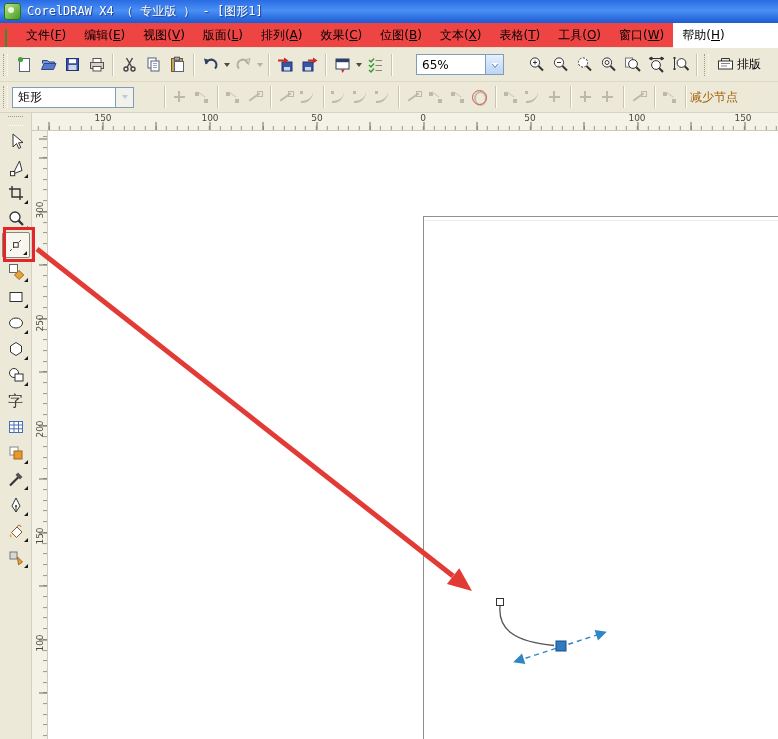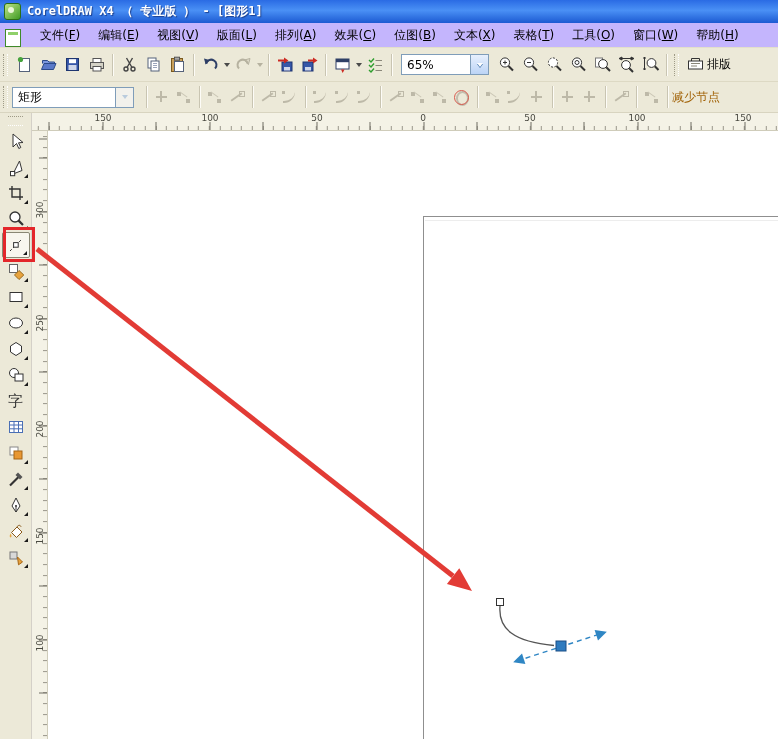--- a/index.html
+++ b/index.html
@@ -7,24 +7,24 @@
        font-family:"DejaVu Sans",sans-serif;font-size:12px;color:#000;-webkit-user-select:none}
   .abs{position:absolute}
   
   .titlebar{left:0;top:0;width:778px;height:23px;
     background:linear-gradient(180deg,#2a6be4 0%,#4a90f5 45%,#1c5ad2 100%);
     display:flex;align-items:center;padding-left:4px;box-sizing:border-box}
   .app-icon{width:15px;height:15px;border-radius:3px;background:linear-gradient(135deg,#bfe48a,#3f9b22);
     border:1px solid #2c6e14;margin-right:6px;position:relative}
   .app-icon::after{content:"";position:absolute;left:3px;top:3px;width:6px;height:6px;border-radius:50%;
     background:#eaf7d8}
-  .title-text{color:#fff;font-weight:bold;font-family:"DejaVu Sans Mono",monospace;font-size:12px;
+  .title-text{color:#fff;font-weight:normal;font-family:"DejaVu Sans Mono",monospace;font-size:12px;
     text-shadow:1px 1px 1px #1a3f8f;white-space:nowrap}
   
-  .menubar{left:0;top:23px;width:778px;height:25px;background:#c4b5fd;display:flex;align-items:flex-end;
+  .menubar{left:0;top:23px;width:673px;height:25px;background:#ef4444;display:flex;align-items:flex-end;
     border-bottom:1px solid #e3dfcb;box-sizing:border-box}
   .doc-icon{width:14px;height:16px;background:#fff;border:1px solid #3f8a2a;margin:0 10px 0 5px;position:relative}
   .doc-icon::after{content:"";position:absolute;left:2px;top:2px;right:2px;height:3px;background:#8fd06a}
   .mi{padding:3px 9px;white-space:nowrap;cursor:default}
   .mi u{text-decoration:underline}
   
   .stdbar{left:0;top:48px;width:778px;height:34px;background:#ece9d8;display:flex;align-items:center;
     border-bottom:1px solid #ddd9c4;box-sizing:border-box}
   .propbar{left:0;top:82px;width:778px;height:31px;background:#ece9d8;display:flex;align-items:center;
     border-bottom:1px solid #d8d4c0;box-sizing:border-box}
@@ -205,21 +205,21 @@
   <span class="dd">
       <span class="tri"></span>
     </span>
   <span class="tbtn">
       <svg width="19" height="19" viewBox="0 0 19 19">
         <path d="M3 5 l2 2 l3-3.5 M3 10 l2 2 l3-3.5 M3 15 l2 2 l3-3.5" stroke="#2f9e2f" fill="none" stroke-width="1.4"></path>
         <path d="M9.5 5.5 H16 M9.5 10.5 H16 M9.5 15.5 H16" stroke="#8a877a"></path>
       </svg>
     </span>
   <span class="sep"></span>
-  <span class="combo" style="width:88px;margin:0 5px">
+  <span class="combo" style="width:88px;margin:0 20px">
     <span class="val">65%</span>
     <span class="cb-btn">
         <span class="tri"></span>
       </span>
   </span>
   <span class="tbtn">
       <svg width="19" height="19" viewBox="0 0 19 19">
         <circle cx="8" cy="7.5" r="4.6" fill="#fff" stroke="#333"></circle>
         <path d="M11.5 11 L16 15.5" stroke="#333" stroke-width="2"></path>
         <path d="M6 7.5 H10 M8 5.5 V9.5" stroke="#333"></path>
@@ -273,21 +273,21 @@
         <path d="M5.5 6 V3.5 H13.5 V6" fill="none" stroke="#333"></path>
         <rect x="2.5" y="6" width="14" height="8" fill="#fff" stroke="#333"></rect>
         <path d="M5 8.5 H14 M5 11 H11" stroke="#8a877a"></path>
       </svg>
     </span>
   <span style="white-space:nowrap">排版</span>
 </div>
 
 <div class="abs propbar">
   <span class="grip"></span>
-  <span class="combo" style="width:122px;margin-right:8px">
+  <span class="combo" style="width:122px;margin-right:26px">
     <span class="val">矩形</span>
     <span class="cb-btn dis">
         <span class="tri"></span>
       </span>
   </span>
   <span class="sep"></span>
   <span class="pbi v-pl"></span>
   <span class="pbi v-sq"></span>
   <span class="sep"></span>
   <span class="pbi v-sq"></span>

